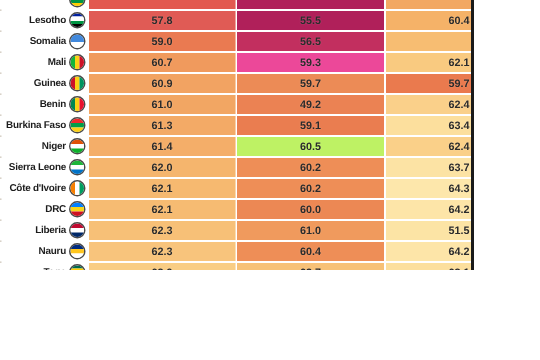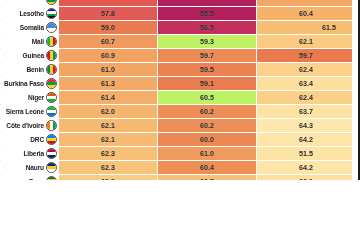--- a/index.html
+++ b/index.html
@@ -13,21 +13,21 @@
     height: 180px;
     overflow: hidden;
     font-family: "Liberation Sans", "DejaVu Sans", sans-serif;
     position: relative;
   }
 
   #table-viewport {
     position: absolute;
     left: 0;
     top: 0;
-    width: 360px;
+    width: 316px;
     height: 180px;
     overflow: hidden;
   }
 
   
   #table-scroller {
     position: absolute;
     left: 0;
     top: -7px;
     width: 352px;
@@ -193,21 +193,21 @@
               <div class="label-inner">
                 <span class="country-name">Mali</span>
                 <span class="flag">
                   <i style="background: rgb(20, 181, 58); left: 0%; width: 33.3333%; top: 0px; bottom: 0px; height: 100%;"></i>
                   <i style="background: rgb(252, 209, 22); left: 33.3333%; width: 33.3333%; top: 0px; bottom: 0px; height: 100%;"></i>
                   <i style="background: rgb(206, 17, 38); left: 66.6667%; width: 33.3333%; top: 0px; bottom: 0px; height: 100%;"></i>
                 </span>
               </div>
             </td>
             <td class="val col-sep-left" style="background: rgb(240, 154, 93);">60.7</td>
-            <td class="val col-sep-left" style="background: #bef264; margin-top: 25px;">59.3</td>
+            <td class="val col-sep-left" style="background: #ec4899; margin-top: 25px;">59.3</td>
             <td class="val col-sep-left" style="background: rgb(249, 202, 128);">62.1</td>
           </tr>
           <tr>
             <td class="label-cell">
               <div class="label-inner">
                 <span class="country-name">Guinea</span>
                 <span class="flag">
                   <i style="background: rgb(206, 17, 38); left: 0%; width: 33.3333%; top: 0px; bottom: 0px; height: 100%;"></i>
                   <i style="background: rgb(252, 209, 22); left: 33.3333%; width: 33.3333%; top: 0px; bottom: 0px; height: 100%;"></i>
                   <i style="background: rgb(0, 148, 96); left: 66.6667%; width: 33.3333%; top: 0px; bottom: 0px; height: 100%;"></i>
@@ -223,21 +223,21 @@
               <div class="label-inner">
                 <span class="country-name">Benin</span>
                 <span class="flag">
                   <i style="background: rgb(0, 135, 81); left: 0%; width: 33.3333%; top: 0px; bottom: 0px; height: 100%;"></i>
                   <i style="background: rgb(252, 209, 22); left: 33.3333%; width: 33.3333%; top: 0px; bottom: 0px; height: 100%;"></i>
                   <i style="background: rgb(232, 17, 45); left: 66.6667%; width: 33.3333%; top: 0px; bottom: 0px; height: 100%;"></i>
                 </span>
               </div>
             </td>
             <td class="val col-sep-left" style="background: rgb(242, 166, 99);">61.0</td>
-            <td class="val col-sep-left" style="background: rgb(235, 130, 83);">59.5</td>
+            <td class="val col-sep-left" style="background: rgb(235, 130, 83);">49.2</td>
             <td class="val col-sep-left" style="background: rgb(250, 208, 138);">62.4</td>
           </tr>
           <tr>
             <td class="label-cell">
               <div class="label-inner">
                 <span class="country-name">Burkina Faso</span>
                 <span class="flag">
                   <i style="background: rgb(239, 43, 45); top: 0%; height: 33.3333%; left: 0px; right: 0px;"></i>
                   <i style="background: rgb(0, 158, 73); top: 33.3333%; height: 33.3333%; left: 0px; right: 0px;"></i>
                   <i style="background: rgb(252, 209, 22); top: 66.6667%; height: 33.3333%; left: 0px; right: 0px;"></i>

